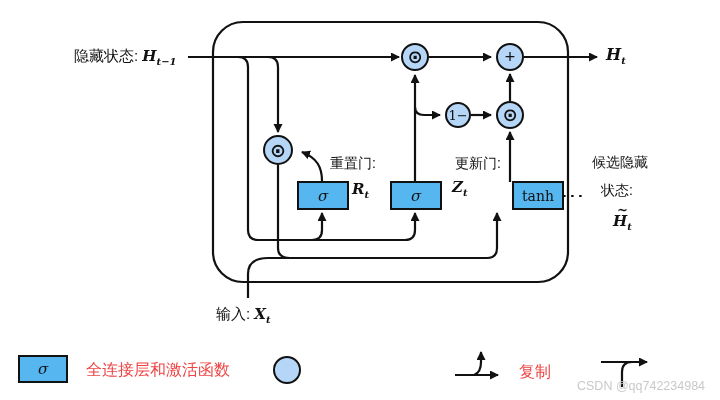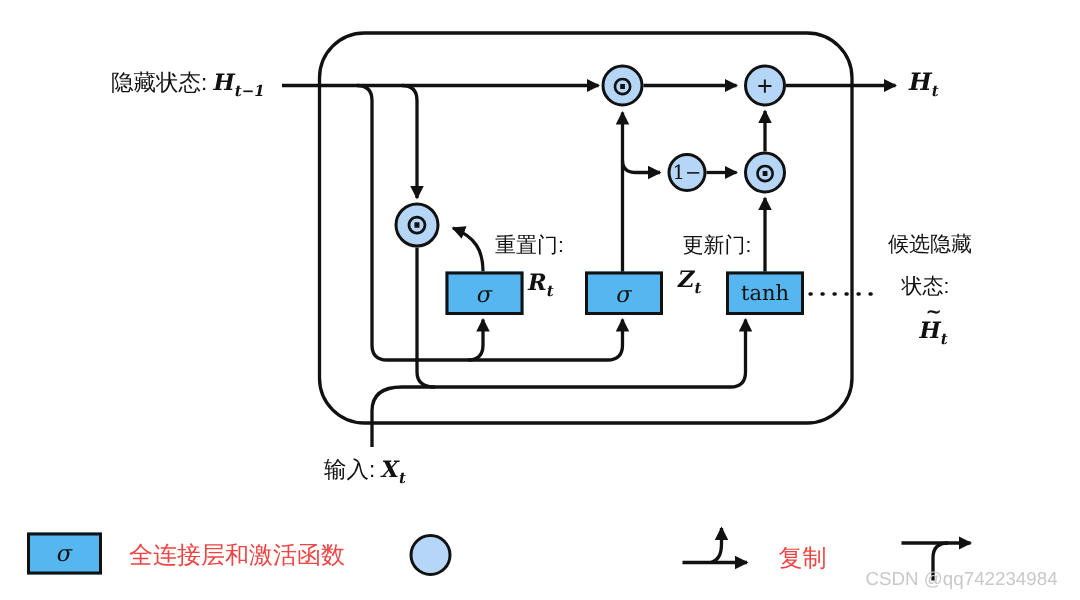--- a/index.html
+++ b/index.html
@@ -110,21 +110,21 @@
   </div>
 
   <div class="lbl" style="left:592px;top:154px;font-size:14px;">候选隐藏</div>
   <div class="lbl" style="left:601px;top:182px;font-size:14px;">状态:</div>
   <div class="lbl" style="left:613px;top:212px;">
     <span class="mathv tildewrap"><span class="tilde">~</span><span>H</span><sub>t</sub></span>
   </div>
 
   <div class="gatebox" style="left:297px;top:181px;">σ</div>
   <div class="gatebox" style="left:390px;top:181px;">σ</div>
-  <div class="gatebox" style="left:484px;top:181px;font-style:normal;font-size:14px;">tanh</div>
+  <div class="gatebox" style="left:512px;top:181px;font-style:normal;font-size:14px;">tanh</div>
 
   <div class="op" style="left:263px;top:135px;width:30px;height:30px;font-size:19px;font-weight:bold;">⊙</div>
   <div class="op" style="left:401px;top:43px;width:28px;height:28px;font-size:18px;font-weight:bold;">⊙</div>
   <div class="op" style="left:496px;top:43px;width:28px;height:28px;font-size:18px;font-weight:500;">+</div>
   <div class="op" style="left:445px;top:102px;width:26px;height:26px;font-size:13px;font-family:'DejaVu Serif','Liberation Serif',serif;">1−</div>
   <div class="op" style="left:496px;top:101px;width:28px;height:28px;font-size:18px;font-weight:bold;">⊙</div>
 
   <div class="legend-sigma">σ</div>
   <div class="legend-text" style="left:86px;top:360px;">全连接层和激活函数</div>
 

